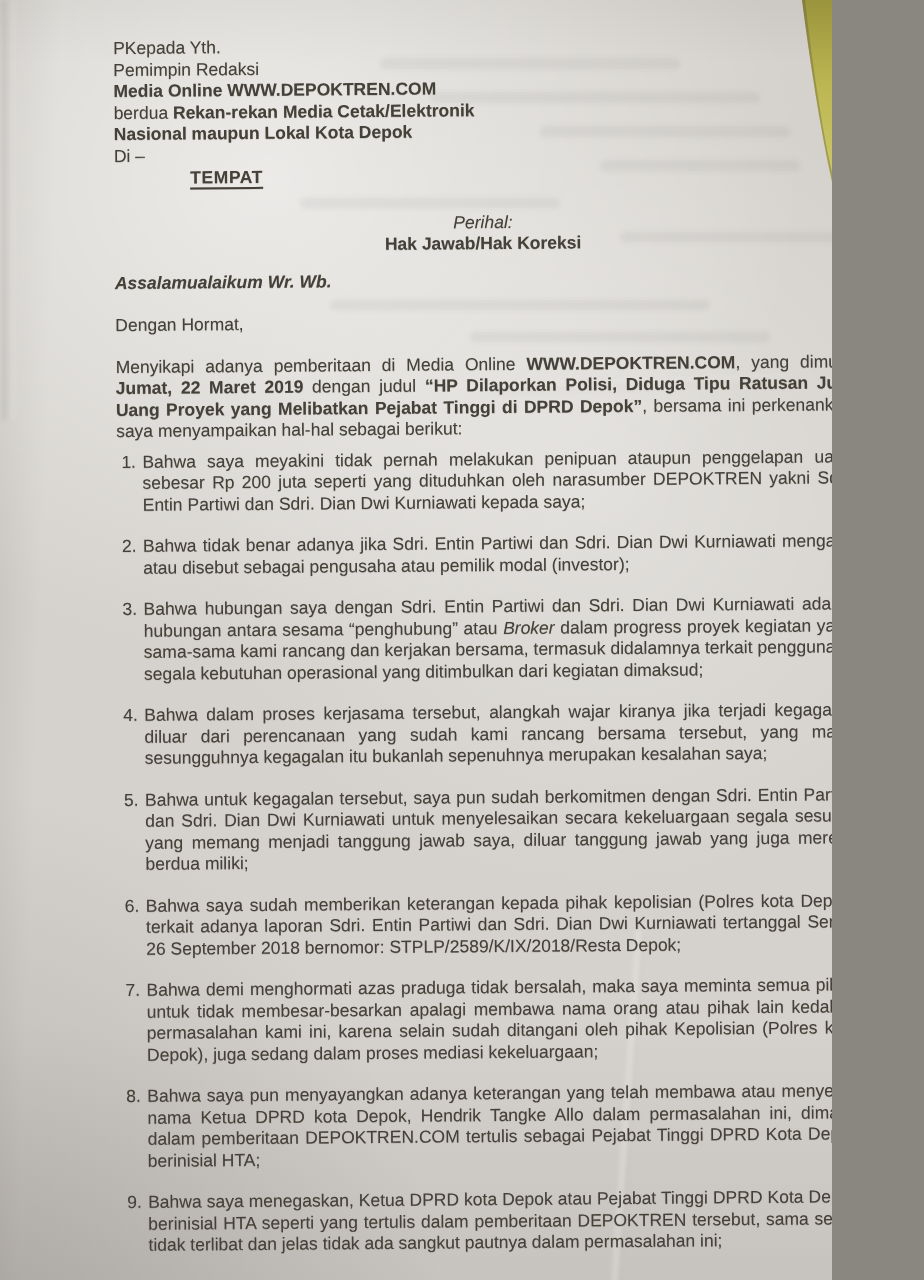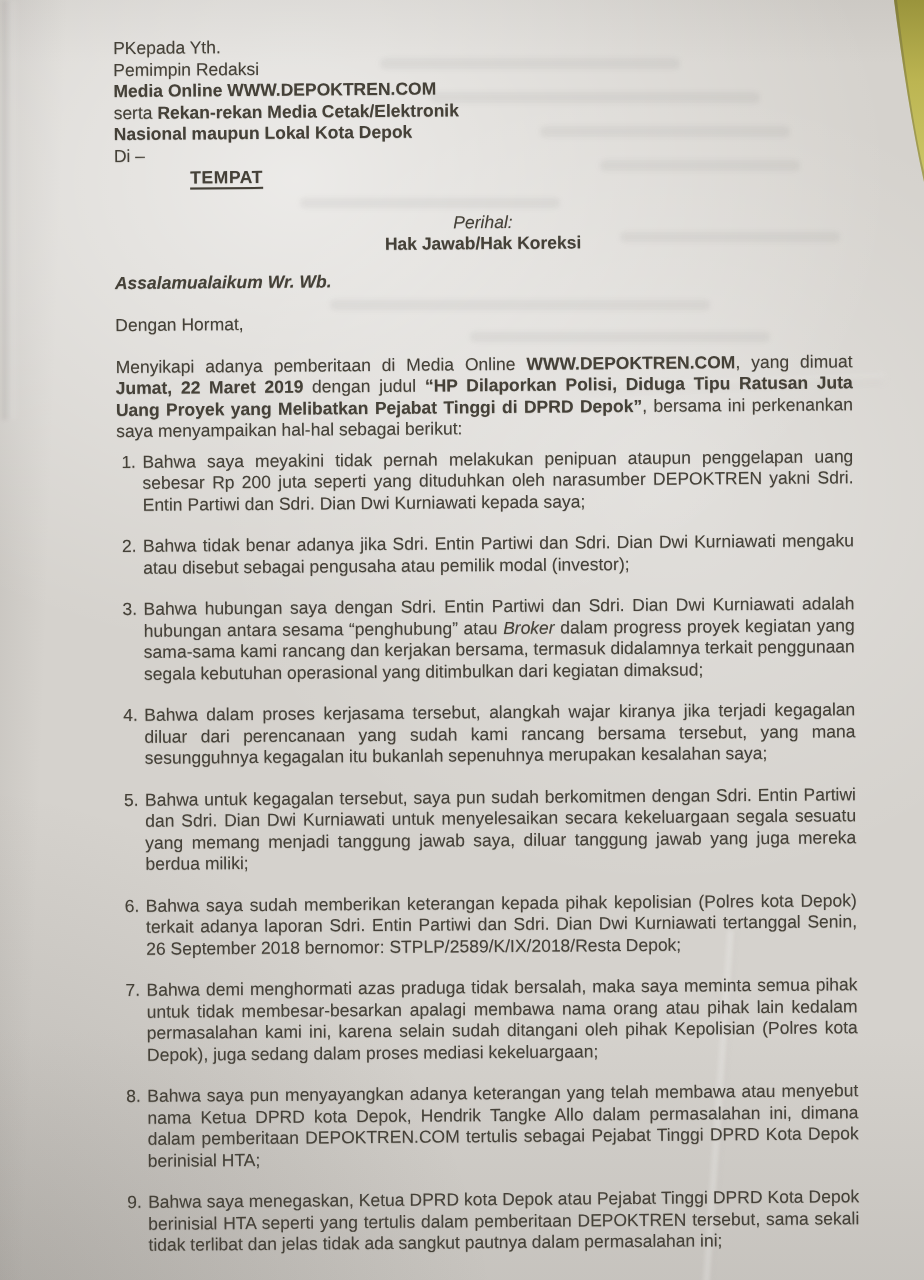--- a/index.html
+++ b/index.html
@@ -4,21 +4,21 @@
 <style>
   html, body {
     margin: 0; padding: 0;
     width: 924px; height: 1280px;
     overflow: hidden;
     background: #8a8680;
     font-family: "Liberation Sans", sans-serif;
   }
   .photo {
     position: relative;
-    width: 924px; height: 1280px;
+    width: 832px; height: 1280px;
     overflow: hidden;
     background:
       radial-gradient(95% 55% at 32% 14%, rgba(255,255,255,0.55), rgba(255,255,255,0) 68%),
       radial-gradient(70% 45% at 72% 38%, rgba(255,255,255,0.30), rgba(255,255,255,0) 70%),
       radial-gradient(120% 90% at -8% 108%, rgba(58,53,48,0.22), rgba(0,0,0,0) 52%),
       radial-gradient(155% 130% at 50% 46%, rgba(0,0,0,0) 58%, rgba(64,59,53,0.18) 100%),
       linear-gradient(92deg, rgba(86,80,74,0.12), rgba(0,0,0,0) 7%),
       linear-gradient(to bottom, rgba(90,85,78,0.07), rgba(0,0,0,0) 5%, rgba(0,0,0,0) 80%, rgba(70,65,58,0.10) 100%),
       #d5d2cd;
   }
@@ -120,21 +120,21 @@
   <div class="smudge" style="left:620px; top:232px; width:220px; height:10px;"></div>
   <div class="smudge" style="left:330px; top:300px; width:380px; height:10px;"></div>
   <div class="smudge" style="left:470px; top:332px; width:300px; height:10px;"></div>
 
   <div class="content">
 
     <div class="recipient">
       <div>PKepada Yth.</div>
       <div>Pemimpin Redaksi</div>
       <div class="bold">Media Online WWW.DEPOKTREN.COM</div>
-      <div><span>serta </span><span class="bold">Rekan-rekan Media Cetak/Elektronik</span></div>
+      <div><span>berdua </span><span class="bold">Rekan-rekan Media Cetak/Elektronik</span></div>
       <div class="bold">Nasional maupun Lokal Kota Depok</div>
       <div>Di –</div>
       <div class="bold tempat">TEMPAT</div>
     </div>
 
     <div class="perihal">
       <div class="italic">Perihal:</div>
       <div class="bold">Hak Jawab/Hak Koreksi</div>
     </div>
 

